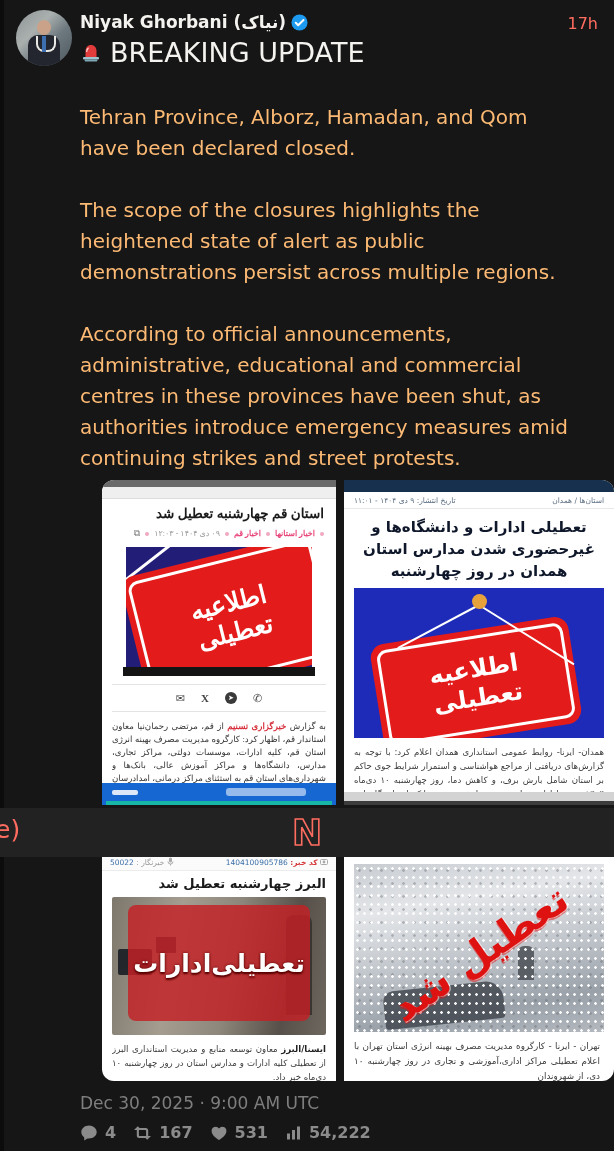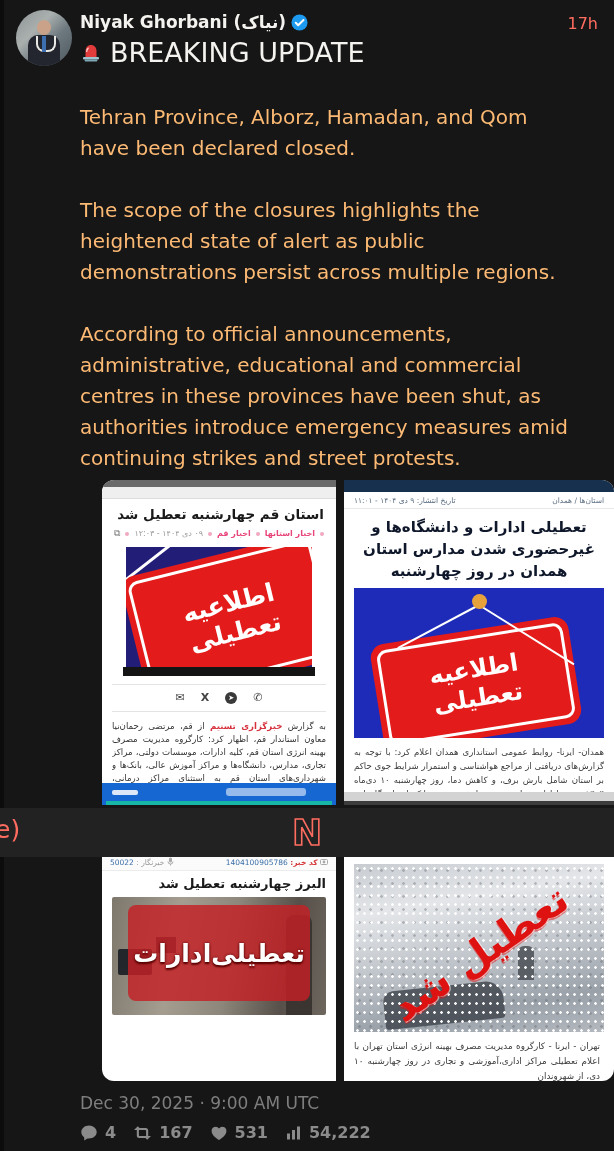--- a/index.html
+++ b/index.html
@@ -32,21 +32,21 @@
   .body-text{margin:34px 16px 0 64px;font-size:20px;line-height:31px;color:#fdba74;}
   .body-text p{margin:0 0 31px 0;}
   .body-text p:last-child{margin-bottom:6px;}
   
   .grid{
     margin-left:86px;margin-top:0;
     display:grid;grid-template-columns:234px 270px;grid-template-rows:325px 227px;
     column-gap:8px;row-gap:49px;width:512px;
   }
   .cell{background:#fff;overflow:hidden;position:relative;cursor:pointer;}
-  .c1{border-radius:12px 0 0 0;}
+  .c1{border-radius:12px 0 0 0;font-family:Liberation Serif, serif;}
   .c2{border-radius:0 12px 0 0;}
   .c3{border-radius:0 0 0 12px;}
   .c4{border-radius:0 0 12px 0;}
   .rtl{direction:rtl;text-align:right;}
   
   .c1 .chrome{height:7px;background:#6a6a6a;}
   .c1 .chrome2{height:11px;background:#efefef;border-bottom:1px solid #ddd;}
   .c1 .pad{padding:6px 12px 0 12px;}
   .c1 .headline{font-size:13.5px;font-weight:bold;color:#1a1a1a;line-height:18px;}
   .c1 .meta{margin-top:5px;font-size:8px;color:#9a9a9a;display:flex;gap:5px;align-items:center;justify-content:flex-start;direction:rtl;}
@@ -81,21 +81,21 @@
   .stampbox2 .sign{left:22px;top:42px;width:200px;height:108px;transform:rotate(-9deg);}
   .stampbox2 .sign .inner{font-size:24px;line-height:29px;}
   .c2 .story{margin:7px 10px 0 10px;font-size:8.6px;line-height:14px;color:#3b3b3b;text-align:justify;height:56px;overflow:hidden;}
   .c2 .bstrip1{position:absolute;bottom:4px;left:0;right:0;height:9px;background:#d3d3d3;}
   .c2 .bstrip2{position:absolute;bottom:0;left:0;right:0;height:4px;background:#3c3c3c;}
   
   .c3 .hdr{display:flex;justify-content:space-between;align-items:center;padding:3px 8px;font-size:7.5px;color:#999;background:#fbfbfb;border-bottom:1px solid #ececec;direction:rtl;}
   .c3 .hdr .red{color:#d63a3a;font-weight:bold;}
   .c3 .hdr .blue{color:#3a6ea8;}
   .c3 .headline{padding:5px 10px 4px 10px;font-size:13px;font-weight:bold;color:#1a1a1a;}
-  .photo3{margin:2px 10px 0 10px;height:118px;position:relative;overflow:hidden;border-radius:2px;
+  .photo3{margin:2px 10px 0 10px;height:138px;position:relative;overflow:hidden;border-radius:2px;
     background:linear-gradient(100deg,#7d776c 0%,#a49d90 30%,#8d867a 55%,#57504a 80%,#6e675e 100%);}
   .photo3 .mon1{position:absolute;left:6px;top:52px;width:34px;height:26px;background:#23272c;border-radius:2px;}
   .photo3 .mon2{position:absolute;left:44px;top:40px;width:20px;height:16px;background:#2e3338;}
   .photo3 .person{position:absolute;right:14px;top:18px;width:26px;height:100px;background:#3a3530;border-radius:8px 8px 0 0;}
   .photo3 .overlay{position:absolute;left:16px;top:8px;right:16px;bottom:14px;background:rgba(196,32,36,.82);border-radius:8px;display:flex;align-items:center;justify-content:center;}
   .photo3 .overlay span{color:#fff;font-weight:bold;font-size:25px;text-shadow:0 0 3px #5a0000,0 2px 2px #5a0000;}
   .c3 .story{margin:7px 10px 0 10px;font-size:8.6px;line-height:14px;color:#3b3b3b;text-align:justify;height:64px;overflow:hidden;}
   .c3 .story b{color:#222;}
   
   .c4 .photo4{margin:10px 10px 0 10px;height:168px;position:relative;overflow:hidden;
@@ -243,20 +243,23 @@
       </div>
       <div class="headline rtl">البرز چهارشنبه تعطیل شد</div>
       <div class="photo3">
         <div class="mon1"></div>
         <div class="mon2"></div>
         <div class="person"></div>
         <div class="overlay">
           <span>تعطیلی‌ادارات</span>
         </div>
       </div>
+      <div class="story rtl">
+        <b>ایسنا/البرز</b><span> معاون توسعه منابع و مدیریت استانداری البرز از تعطیلی کلیه ادارات و مدارس استان در روز چهارشنبه ۱۰ دی‌ماه خبر داد.</span>
+      </div>
     </div>
 
     <div class="cell c4">
       <div class="photo4">
         <div class="car"></div>
         <div class="walker"></div>
         <div class="snow2"></div>
         <div class="snow"></div>
         <div class="grunge">
           <span>تعطیل شد</span>

